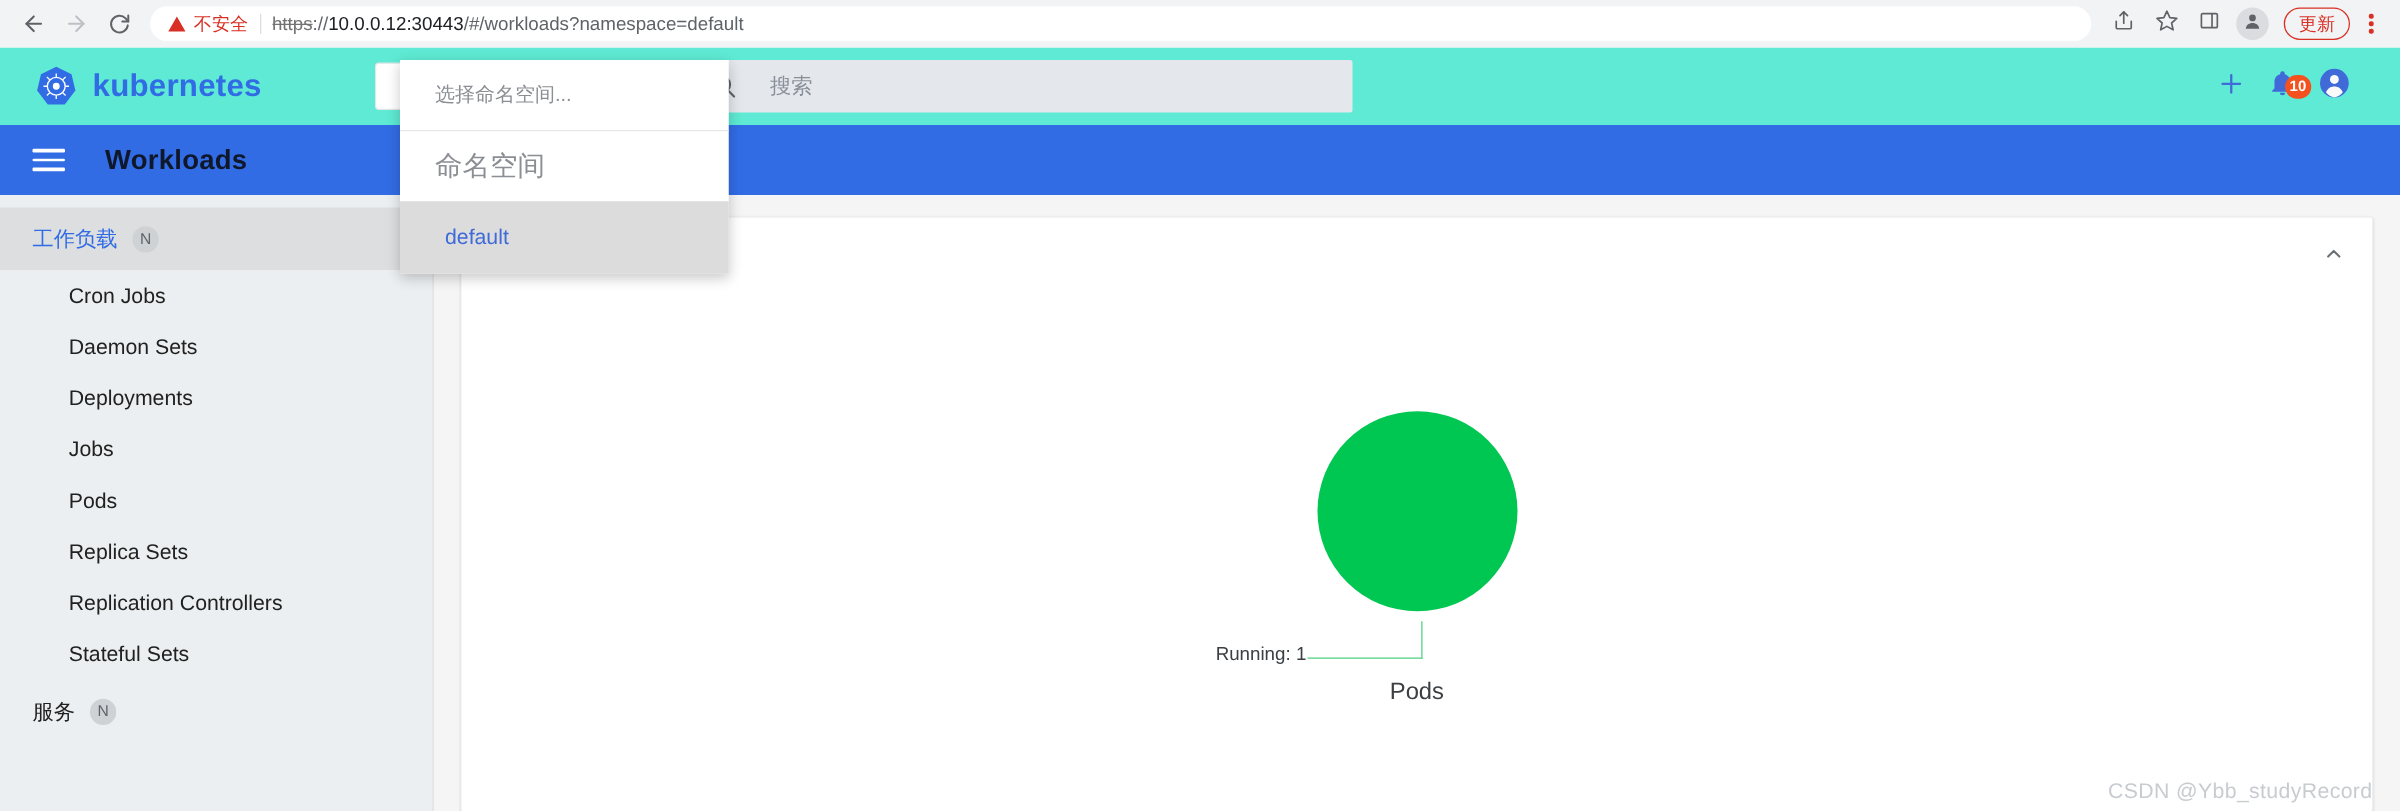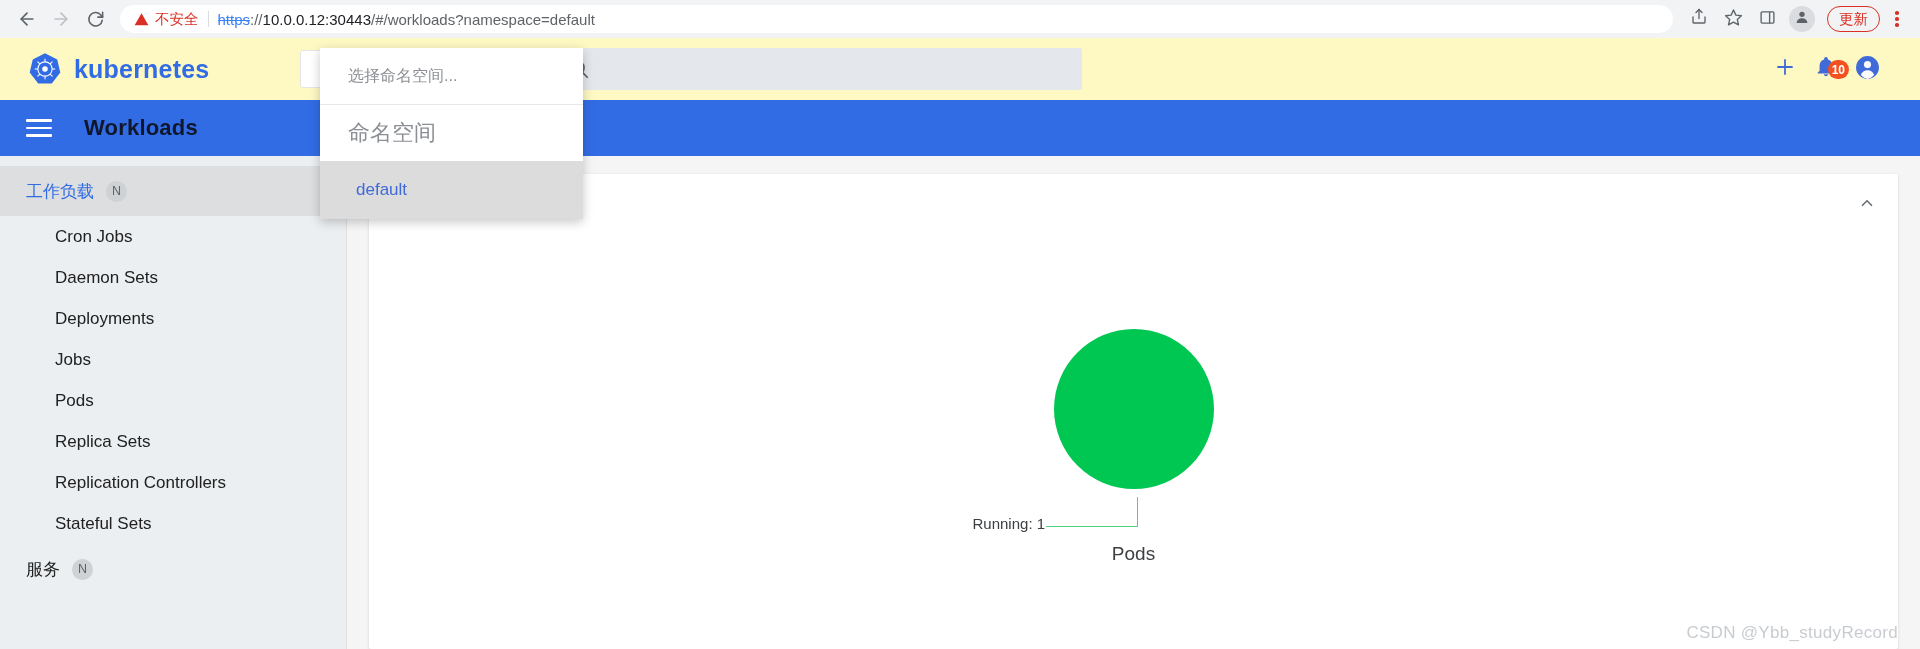--- a/index.html
+++ b/index.html
@@ -53,21 +53,21 @@
     flex: 0 0 auto;
   }
   .url-text {
     font-size: 15px;
     color: #5f6368;
     white-space: nowrap;
     overflow: hidden;
     text-overflow: ellipsis;
   }
   .url-scheme {
-    color: #3b82f6;
+    color: #737373;
     text-decoration: line-through;
   }
   .url-host { color: #202124; }
   .url-rest { color: #5f6368; }
 
   .omni-actions {
     display: flex; align-items: center; gap: 2px;
     flex: 0 0 auto;
   }
   .tb-icon {
@@ -103,21 +103,21 @@
 
   
   .app {
     position: relative;
     height: 611px;
     background: #f5f5f5;
   }
 
   .app-header {
     height: 62px;
-    background: #fef9c3;
+    background: #5eead4;
     display: flex;
     align-items: center;
     padding: 0 24px 0 28px;
     position: relative;
     z-index: 10;
   }
   .brand { display: flex; align-items: center; width: 262px; flex: 0 0 auto; }
   .brand-logo { width: 34px; height: 34px; margin-right: 12px; flex: 0 0 auto; }
   .brand-name {
     font-size: 25px;
@@ -458,20 +458,21 @@
 
     <div class="ns-field"></div>
 
     <div class="search-wrap">
       <span class="si">
         <svg width="22" height="22" viewBox="0 0 24 24" fill="none" stroke="currentColor" stroke-width="1.9" stroke-linecap="round">
             <circle cx="10.5" cy="10.5" r="7"></circle>
             <line x1="15.8" y1="15.8" x2="21" y2="21"></line>
           </svg>
       </span>
+      <input class="search-input" placeholder="搜索" style="">
     </div>
 
     <div class="header-right">
       <div class="hdr-ic">
         <span>
           <svg width="24" height="24" viewBox="0 0 24 24" fill="none" stroke="currentColor" stroke-width="1.8" stroke-linecap="round">
               <line x1="12" y1="5" x2="12" y2="19"></line>
               <line x1="5" y1="12" x2="19" y2="12"></line>
             </svg>
         </span>

